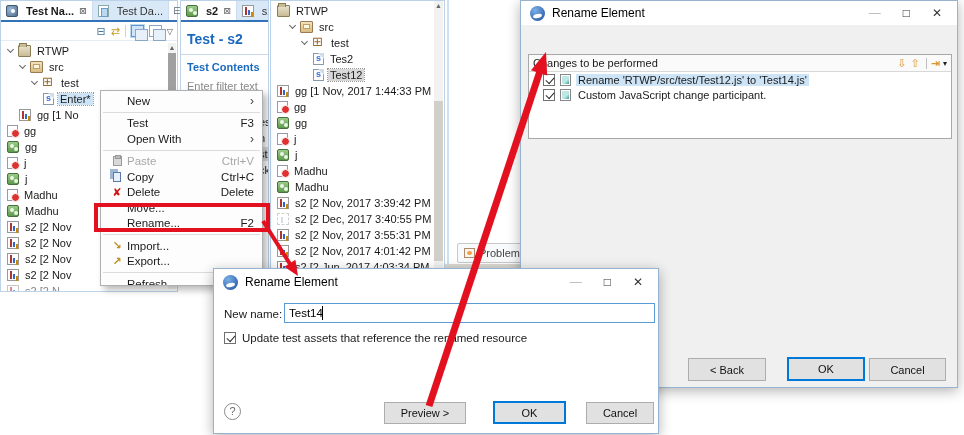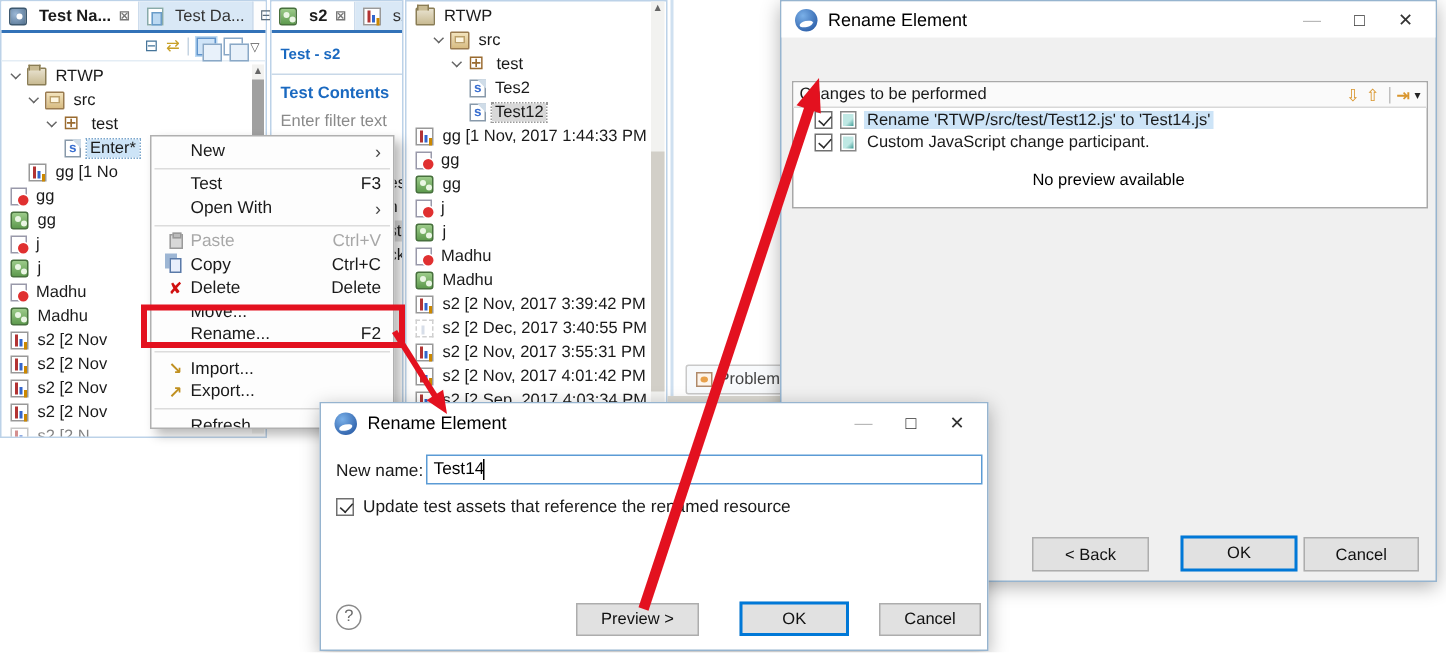--- a/index.html
+++ b/index.html
@@ -68,21 +68,21 @@
   .eclipse-ic::after{content:""; position:absolute; left:3px; bottom:3px; width:9px; height:4px; background:#fff; border-radius:50%; transform:rotate(-14deg);}
   .cb{display:inline-block; width:12px; height:12px; border:1px solid #707070; background:#fff; position:relative; flex:none;}
   .cb::after{content:""; position:absolute; left:2px; top:2px; width:7px; height:4px; border-left:1.7px solid #2b2b2b; border-bottom:1.7px solid #2b2b2b; transform:rotate(-48deg);}
   .chg-ic{display:inline-block; width:11px; height:12px; background:#fff; border:1px solid #888; position:relative; flex:none;}
   .chg-ic::after{content:""; position:absolute; left:1px; top:1px; width:7px; height:8px; background:linear-gradient(135deg,#bfe8e4 60%,#3d9a94);}
   .help-ic{position:absolute; width:17px; height:17px; border:1.5px solid #8a8a8a; border-radius:50%; color:#6a6a6a; font-size:11px; text-align:center; line-height:15px;}
   .problems-ic{display:inline-block; width:11px; height:10px; border:1px solid #b08a6a; background:#fdf4ea; position:relative; flex:none;}
   .problems-ic::after{content:""; position:absolute; left:2px; top:2px; width:5px; height:4px; background:#e8a04a; border-radius:50%;}
 
   
-  #editor-title{color:var(--heading-blue); font-size:10px; font-weight:bold; padding:9px 6px 7px 6px;}
+  #editor-title{color:var(--heading-blue); font-size:14px; font-weight:bold; padding:9px 6px 7px 6px;}
   #editor-sep{border-top:1px solid #c8d8e8;}
   #editor-section{color:var(--heading-blue); font-weight:bold; padding:6px 6px 4px 6px;}
   #editor-filter{color:#8a8a8a; padding:3px 6px;}
   .frag{position:absolute; left:78px; height:14px; line-height:14px; color:#222; white-space:nowrap;}
 
   
   .sbar{position:absolute; background:#f2f2f0;}
   .sbar .up{display:block; text-align:center; font-size:7px; color:#666; line-height:9px;}
   .sthumb{position:absolute; left:0; right:0;}
 
@@ -334,21 +334,21 @@
         <div class="trow" style="padding-left: 6px;">
           <span class="ic ic-report-icon"></span>
           <span class="lbl">s2 [2 Nov, 2017 3:55:31 PM</span>
         </div>
         <div class="trow" style="padding-left: 6px;">
           <span class="ic ic-report-icon"></span>
           <span class="lbl">s2 [2 Nov, 2017 4:01:42 PM</span>
         </div>
         <div class="trow" style="padding-left: 6px;">
           <span class="ic ic-report-icon"></span>
-          <span class="lbl">s2 [2 Sep, 2017 4:03:34 PM</span>
+          <span class="lbl">s2 [2 Jun, 2017 4:03:34 PM</span>
         </div>
       </div>
     <div class="sbar" style="right:1px; top:0; bottom:0; width:9px;">
       <span class="up">▲</span>
       <div class="sthumb" style="top:100px; height:160px; background:#d2cfc8;"></div>
     </div>
   </div>
 
   <div id="problems-panel">
     <div id="problems-tab">
@@ -451,21 +451,20 @@
             <span class="chg-ic"></span>
             <span class="chg-lbl sel">Rename 'RTWP/src/test/Test12.js' to 'Test14.js'</span>
           </div>
           <div class="chg-row">
             <span class="cb"></span>
             <span class="chg-ic"></span>
             <span class="chg-lbl">Custom JavaScript change participant.</span>
           </div>
         </div>
     </div>
-    <div id="no-preview">No preview available</div>
     <button class="btn" style="left:167px; top:357px; width:78px; height:23px;">&lt; Back</button>
     <button class="btn default" style="left:266px; top:356px; width:78px; height:24px;">OK</button>
     <button class="btn" style="left:348px; top:357px; width:77px; height:23px;">Cancel</button>
   </div>
 
   <div class="dialog" id="rename-dialog">
     <div class="dlg-title">
       <span class="eclipse-ic"></span>
       <span class="t">Rename Element</span>
       <span class="dlg-win">

